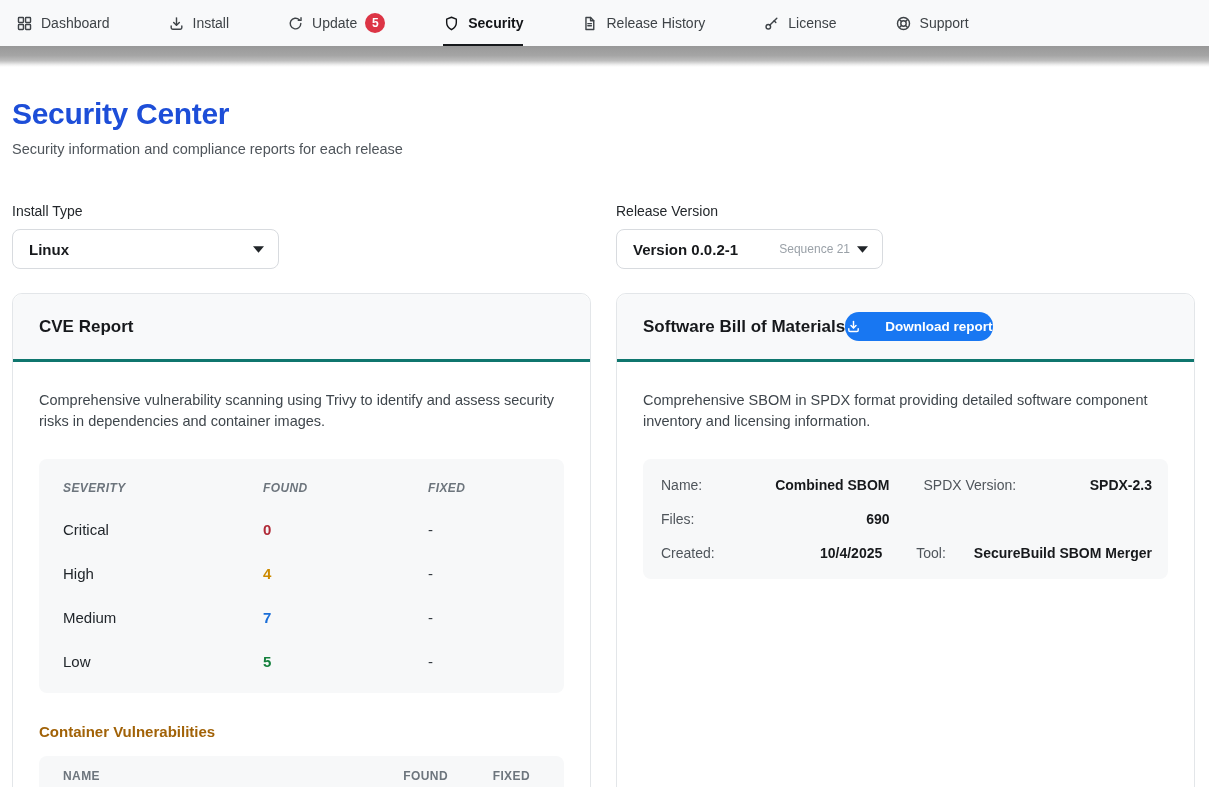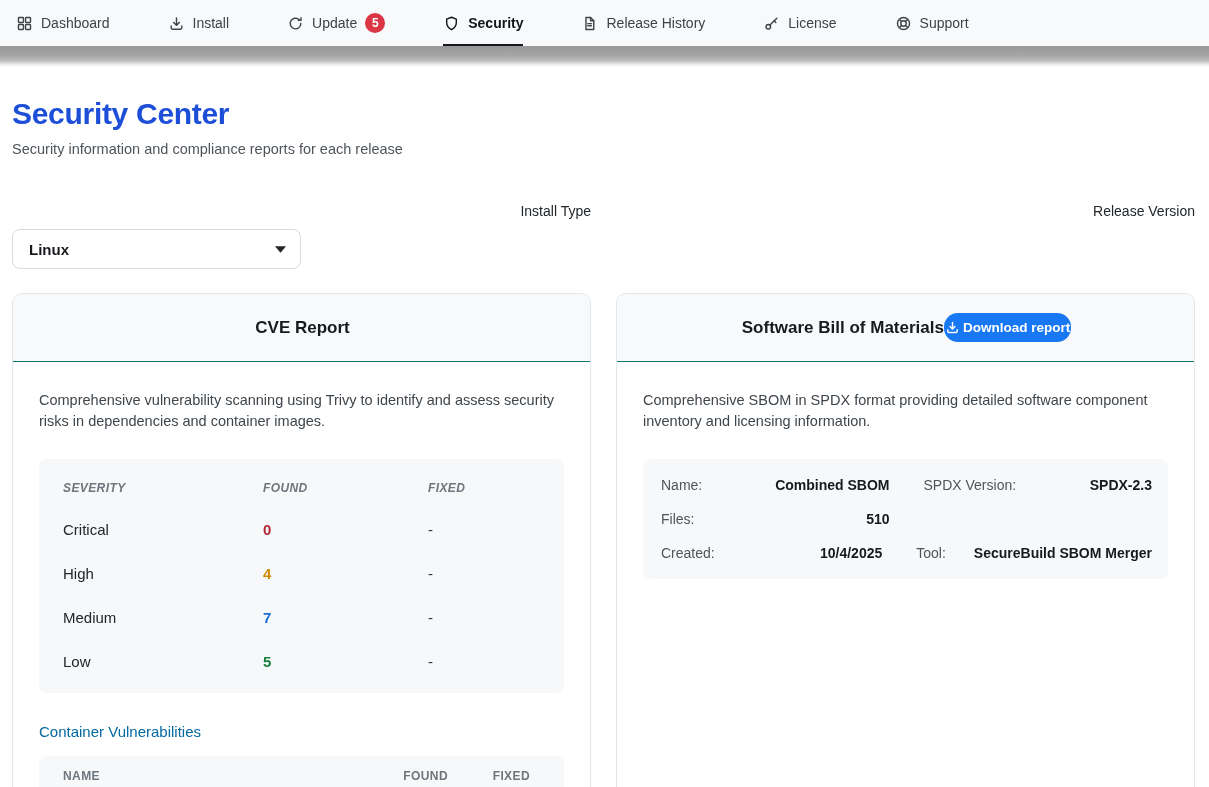--- a/index.html
+++ b/index.html
@@ -54,24 +54,24 @@
   
   .main { padding: 30px 14px 0 12px; }
   .page-title {
     font-size: 30px; font-weight: 700;
     letter-spacing: -0.3px;
     margin: 0 0 10px;
     color: #1d4ed8;
   }
   .page-subtitle { font-size: 14.5px; color: #4f555b; margin: 8px 0 46px; }
   
-  .filters { display: grid; grid-template-columns: 1fr 1fr; gap: 25px; margin-bottom: 24px; text-align: right; }
+  .filters { display: grid; grid-template-columns: 1fr 1fr; gap: 25px; margin-bottom: 24px; }
   .field-label { font-size: 14px; color: #23272b; margin-bottom: 10px; }
   .select {
-    width: 289px; height: 40px;
+    width: 267px; height: 40px;
     border: 1px solid #d8dbdf;
     border-radius: 8px;
     background: #fff;
     display: flex; align-items: center; justify-content: space-between;
     padding: 0 14px 0 16px;
     cursor: pointer;
   }
   .select-value { font-size: 15px; font-weight: 700; color: #17191c; }
   .select-meta { font-size: 12px; color: #9aa1a8; display: flex; align-items: center; gap: 7px; }
   .caret svg { display: block; }
@@ -79,30 +79,30 @@
   .cards { display: grid; grid-template-columns: 1fr 1fr; gap: 25px; }
   .card {
     border: 1px solid #e3e6e9;
     border-radius: 10px;
     background: #fff;
     min-height: 720px;
   }
   .card-header {
     height: 68px;
     background: #f8f9fa;
-    border-bottom: 1px solid #0f766e;
+    border-bottom: 3px solid #0f766e;
     border-radius: 10px 10px 0 0;
-    display: flex; align-items: center; justify-content: center;
+    display: flex; align-items: center; justify-content: flex-start;
     padding: 0 24px 0 26px;
   }
   .card-title { font-size: 17px; font-weight: 700; color: #17191c; }
   .card-body { padding: 28px 26px; }
   .card-desc { font-size: 14.5px; line-height: 1.45; color: #3f464c; margin: 0 0 27px; max-width: 525px; }
   .btn-primary {
-    display: flex; align-items: center; gap: 3px;
+    display: flex; align-items: center; gap: 24px;
     height: 29px;
     padding: 0 1px;
     border: none; border-radius: 14px;
     color: #fff;
     font-size: 13.5px; font-weight: 600;
     font-family: "Liberation Sans", sans-serif;
     cursor: pointer;
   }
   .btn-primary svg { display: block; }
   
@@ -116,21 +116,21 @@
   .sev-head { padding-top: 14px; padding-bottom: 12px; font-style: italic; }
   .col-label {
     font-size: 12px; font-weight: 600;
     color: #6d757d;
     text-transform: uppercase;
     letter-spacing: 0.4px;
   }
   .sev-row { height: 44px; font-size: 15px; color: #21262b; }
   .sev-count { font-weight: 600; }
   .sev-dash { color: #343a40; }
-  .section-subtitle { font-size: 15px; font-weight: 400; color: #0369a1; margin: 30px 0 16px; }
+  .section-subtitle { font-size: 15px; font-weight: 700; color: #a16207; margin: 30px 0 16px; }
   .cv-head {
     display: grid;
     grid-template-columns: 1fr 95px 82px;
     background: #f7f8f9;
     border-radius: 8px 8px 0 0;
     padding: 13px 34px 13px 24px;
     align-items: center;
   }
   .cv-head .right { text-align: right; }
   
@@ -236,20 +236,31 @@
         <span class="select-value">Linux</span>
         <span class="caret">
           <svg width="11" height="7" viewBox="0 0 10 6">
               <path d="M0 0h10L5 6z" fill="#212529"></path>
             </svg>
         </span>
       </div>
     </div>
     <div>
       <div class="field-label">Release Version</div>
+      <div class="select">
+        <span class="select-value">Version 0.0.2-1</span>
+        <span class="select-meta">
+          <span>Sequence 21</span>
+          <span class="caret">
+            <svg width="11" height="7" viewBox="0 0 10 6">
+                <path d="M0 0h10L5 6z" fill="#212529"></path>
+              </svg>
+          </span>
+        </span>
+      </div>
     </div>
   </div>
 
   <div class="cards">
 
     <section class="card">
       <div class="card-header">
         <span class="card-title">CVE Report</span>
       </div>
       <div class="card-body">
@@ -316,21 +327,21 @@
               <span class="sbom-value">Combined SBOM</span>
             </div>
             <div class="sbom-pair">
               <span class="sbom-label">SPDX Version:</span>
               <span class="sbom-value">SPDX-2.3</span>
             </div>
           </div>
           <div class="sbom-row">
             <div class="sbom-pair">
               <span class="sbom-label">Files:</span>
-              <span class="sbom-value">510</span>
+              <span class="sbom-value">690</span>
             </div>
           </div>
           <div class="sbom-row">
             <div class="sbom-pair">
               <span class="sbom-label">Created:</span>
               <span class="sbom-value">10/4/2025</span>
             </div>
             <div class="sbom-pair">
               <span class="sbom-label">Tool:</span>
               <span class="sbom-value">SecureBuild SBOM Merger</span>

